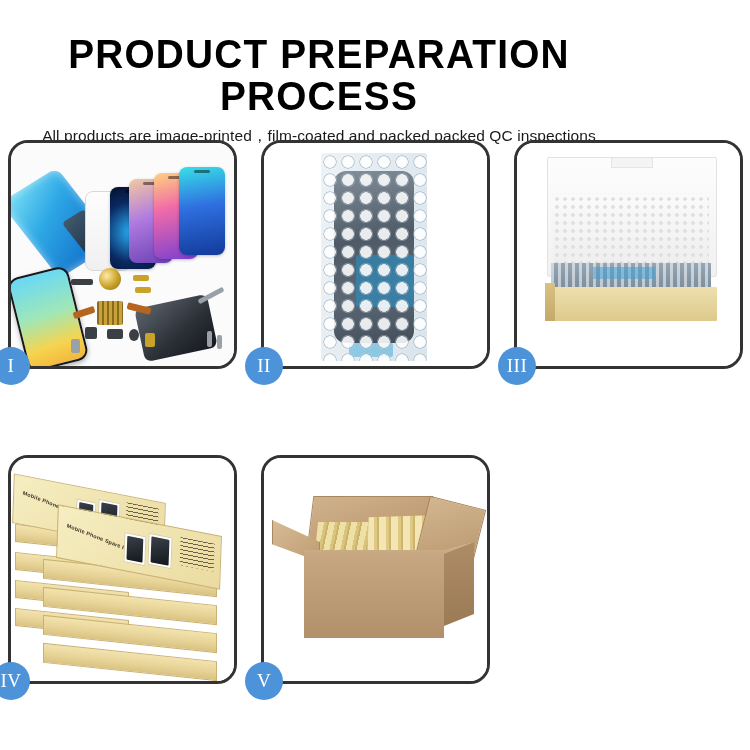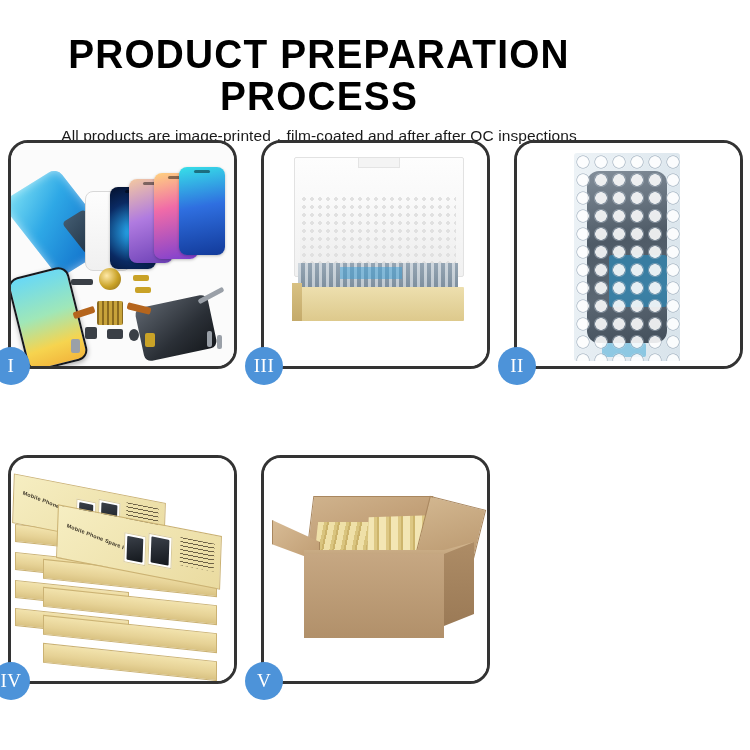--- a/index.html
+++ b/index.html
@@ -424,21 +424,21 @@
     width: 92px; height: 44px;
     background: rgba(225,228,230,.75);
     clip-path: polygon(20% 0, 100% 10%, 90% 100%, 0 70%);
   }
 </style>
 </head>
 <body>
 
 <div class="header">
   <h1 class="title">PRODUCT PREPARATION PROCESS</h1>
-  <p class="subtitle">All products are image-printed，film-coated and after after QC inspections</p>
+  <p class="subtitle">All products are image-printed，film-coated and packed packed QC inspections</p>
 </div>
 
 <div class="grid">
 
   <div class="panel">
     <div class="panel-inner p1">
       <div class="lcd-blue"></div>
       <div class="glass"></div>
       <div class="phone ph-a"></div>
       <div class="phone ph-b"></div>
@@ -459,42 +459,42 @@
       <div class="part silver" style="left:60px;top:196px;width:9px;height:14px;border-radius:2px"></div>
       <div class="part gold" style="left:134px;top:190px;width:10px;height:14px"></div>
       <div class="part silver" style="left:196px;top:188px;width:5px;height:16px;border-radius:2px"></div>
       <div class="part silver" style="left:206px;top:192px;width:5px;height:14px;border-radius:2px"></div>
       <div class="part silver" style="left:186px;top:150px;width:28px;height:5px;transform:rotate(-28deg)"></div>
     </div>
     <div class="badge">I</div>
   </div>
 
   <div class="panel">
-    <div class="panel-inner p3">
-      <div class="m-lid"></div>
-      <div class="m-foam"></div>
-      <div class="m-contents"></div>
-      <div class="m-base"></div>
-      <div class="m-base-side"></div>
-    </div>
-    <div class="badge">III</div>
-  </div>
-
-  <div class="panel">
     <div class="panel-inner p2">
       <div class="bubble-pack">
         <div class="bubble-item">
           <div class="bubble-accent"></div>
         </div>
         <div class="bubble-accent2"></div>
         <div class="bubbles-ring"></div>
         <div class="bubbles"></div>
       </div>
     </div>
     <div class="badge">II</div>
+  </div>
+
+  <div class="panel">
+    <div class="panel-inner p3">
+      <div class="m-lid"></div>
+      <div class="m-foam"></div>
+      <div class="m-contents"></div>
+      <div class="m-base"></div>
+      <div class="m-base-side"></div>
+    </div>
+    <div class="badge">III</div>
   </div>
 
   <div class="panel">
     <div class="panel-inner p4">
       <div class="kraft-stack">
 
         <div class="kbox" style="left:4px;top:72px;width:112px;height:16px;transform:skewY(6deg)"></div>
         <div class="kbox" style="left:4px;top:100px;width:112px;height:16px;transform:skewY(6deg)"></div>
         <div class="kbox" style="left:4px;top:128px;width:112px;height:16px;transform:skewY(6deg)"></div>
         <div class="kbox" style="left:4px;top:156px;width:112px;height:16px;transform:skewY(6deg)"></div>

